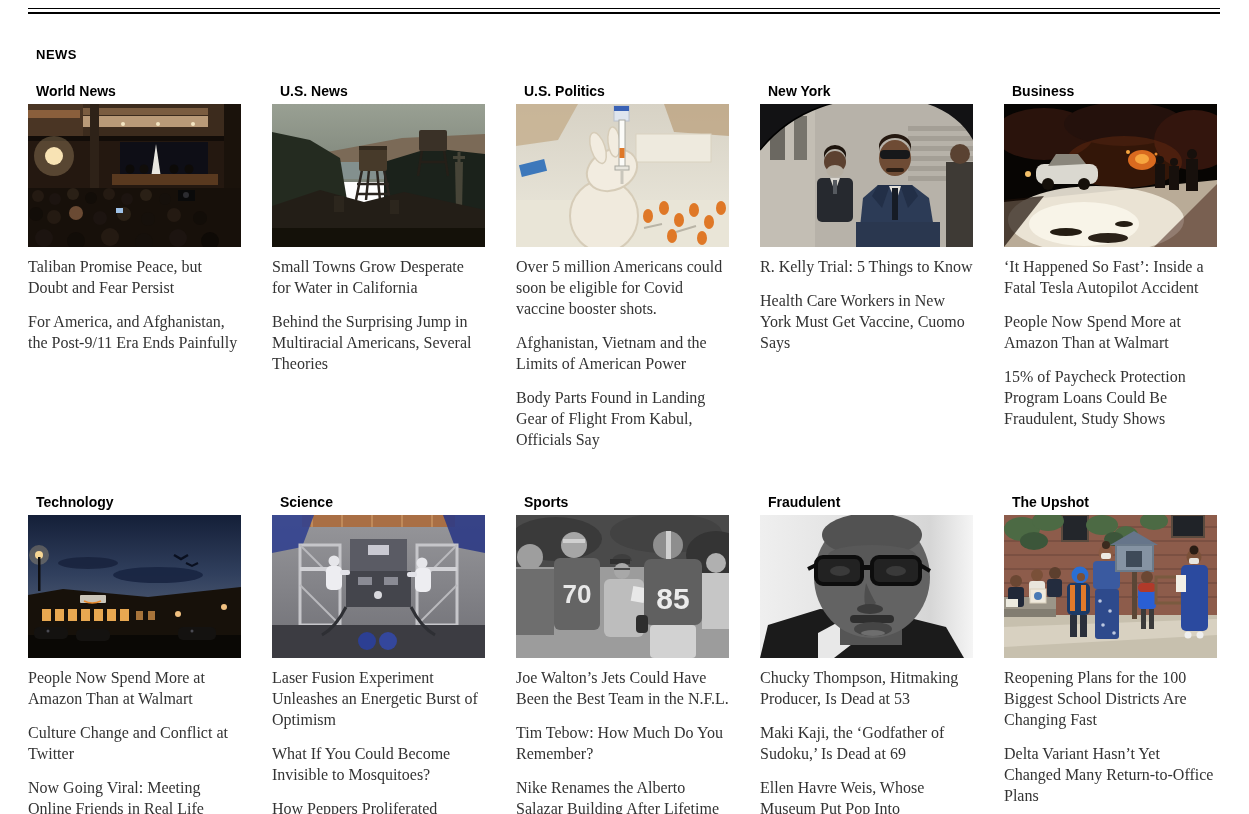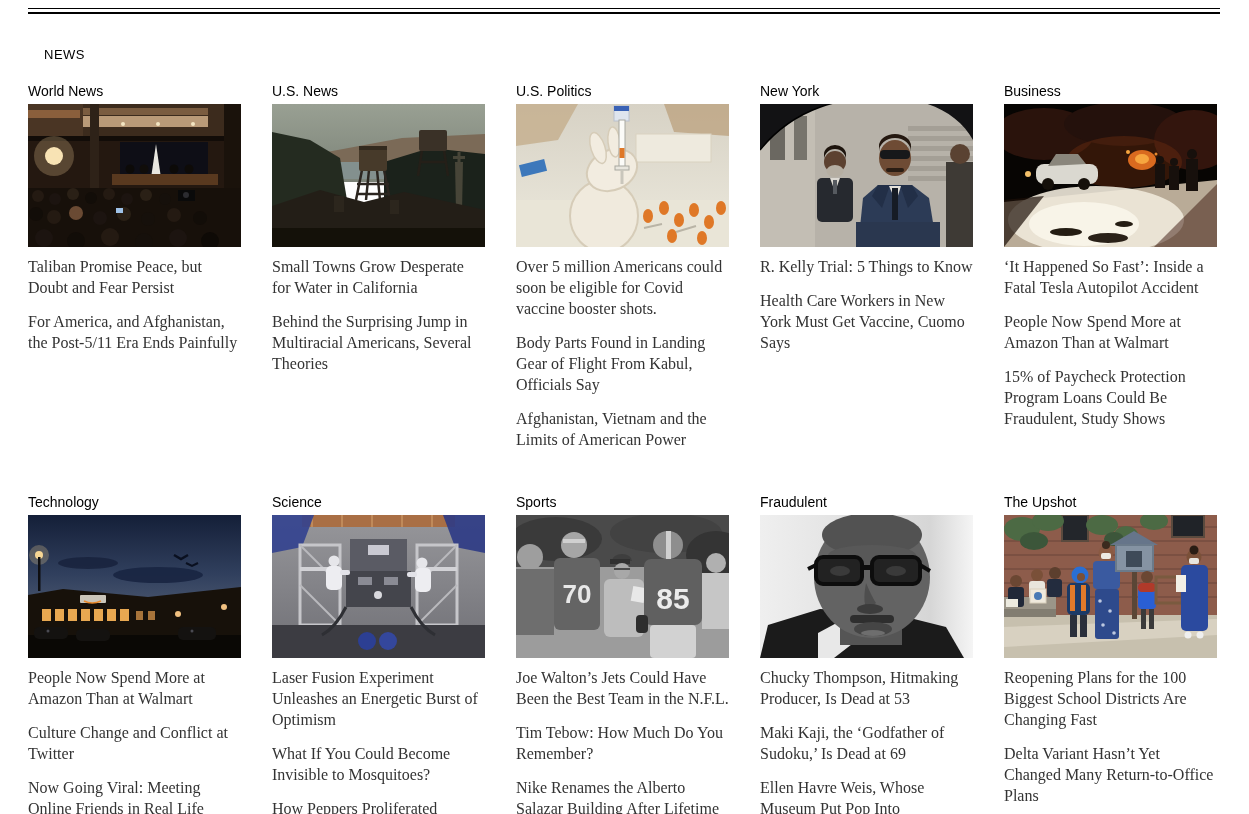--- a/index.html
+++ b/index.html
@@ -2,33 +2,33 @@
 <html><head>
 <meta charset="utf-8">
 <style>
   * { box-sizing: border-box; }
   html, body { margin: 0; padding: 0; background: #fff; }
   body { font-family: "Liberation Sans", sans-serif; color: #000; width: 1249px; }
   .container { width: 1192px; margin: 8px 0 0 28px; }
   .rule-thin  { height: 1px; background: #000; }
   .rule-gap   { height: 3px; background: #fff; }
   .rule-thick { height: 2px; background: #000; }
-  .kicker { margin: 33px 0 0 16px; font-size: 13px; font-weight: 400; letter-spacing: 0.5px; }
+  .kicker { margin: 33px 0 0 8px; font-size: 13px; font-weight: 700; letter-spacing: 0.5px; }
   .grid {
     margin-top: 21px;
     display: grid;
     grid-template-columns: repeat(5, 213px);
     column-gap: 31px;
     row-gap: 44px;
     padding-bottom: 40px;
   }
   .col { width: 213px; }
   .section-title {
-    display: block; font-size: 14px; font-weight: 400; color: #000;
-    text-decoration: none; margin: 0 0 5px 0; cursor: pointer;
+    display: block; font-size: 14px; font-weight: 700; color: #000;
+    text-decoration: none; margin: 0 0 5px 8px; cursor: pointer;
   }
   .photo { display: block; width: 213px; height: 143px; cursor: pointer; line-height: 0; }
   .photo svg { width: 213px; height: 143px; display: block; }
   .headlines { margin-top: 9px; }
   .headline {
     display: block;
     font-family: "Liberation Serif", "DejaVu Serif", serif;
     font-size: 16px; line-height: 21px; color: #333;
     text-decoration: none; margin: 0 0 13px 0; cursor: pointer;
   }
@@ -97,21 +97,21 @@
           <circle cx="16" cy="134" r="9" fill="#1c1410"></circle>
             <circle cx="48" cy="137" r="9" fill="#120d08"></circle>
             <circle cx="82" cy="133" r="9" fill="#241a12"></circle>
             <circle cx="116" cy="138" r="9" fill="#16100b"></circle>
             <circle cx="150" cy="134" r="9" fill="#1c1410"></circle>
             <circle cx="182" cy="137" r="9" fill="#0e0a06"></circle>
         </svg>
       </a>
       <div class="headlines">
         <a class="headline">Taliban Promise Peace, but Doubt and Fear Persist</a>
-        <a class="headline">For America, and Afghanistan, the Post-5/11 Era Ends Painfully</a>
+        <a class="headline">For America, and Afghanistan, the Post-9/11 Era Ends Painfully</a>
       </div>
     </article>
 
     <article class="col">
       <a class="section-title">U.S. News</a>
       <a class="photo">
         <svg viewBox="0 0 213 143" preserveAspectRatio="none">
           <defs>
             <linearGradient id="sky2" x1="0" y1="0" x2="0" y2="1">
               <stop offset="0" stop-color="#99a093"></stop>
@@ -192,22 +192,22 @@
           <rect x="98" y="2" width="15" height="15" fill="#dfe5ee" stroke="#b9c0cc"></rect>
           <rect x="98" y="2" width="15" height="5" fill="#3a62b5"></rect>
           <rect x="103" y="16" width="6" height="48" fill="#fbfbf8" stroke="#a8a8a0"></rect>
           <rect x="103.5" y="44" width="5" height="10" fill="#df7827"></rect>
           <rect x="99" y="62" width="14" height="4" fill="#e8e6de" stroke="#a8a8a0"></rect>
           <rect x="104.5" y="66" width="3" height="14" fill="#c9c6bc"></rect>
         </svg>
       </a>
       <div class="headlines">
         <a class="headline">Over 5 million Americans could soon be eligible for Covid vaccine booster shots.</a>
+        <a class="headline">Afghanistan, Vietnam and the Limits of American Power</a>
         <a class="headline">Body Parts Found in Landing Gear of Flight From Kabul, Officials Say</a>
-        <a class="headline">Afghanistan, Vietnam and the Limits of American Power</a>
       </div>
     </article>
 
     <article class="col">
       <a class="section-title">New York</a>
       <a class="photo">
         <svg viewBox="0 0 213 143" preserveAspectRatio="none">
           <rect width="213" height="143" fill="#b7b2a9"></rect>
           <rect x="0" y="0" width="55" height="143" fill="#c3beb4"></rect>
           <rect x="10" y="12" width="15" height="44" fill="#6b6861"></rect>

